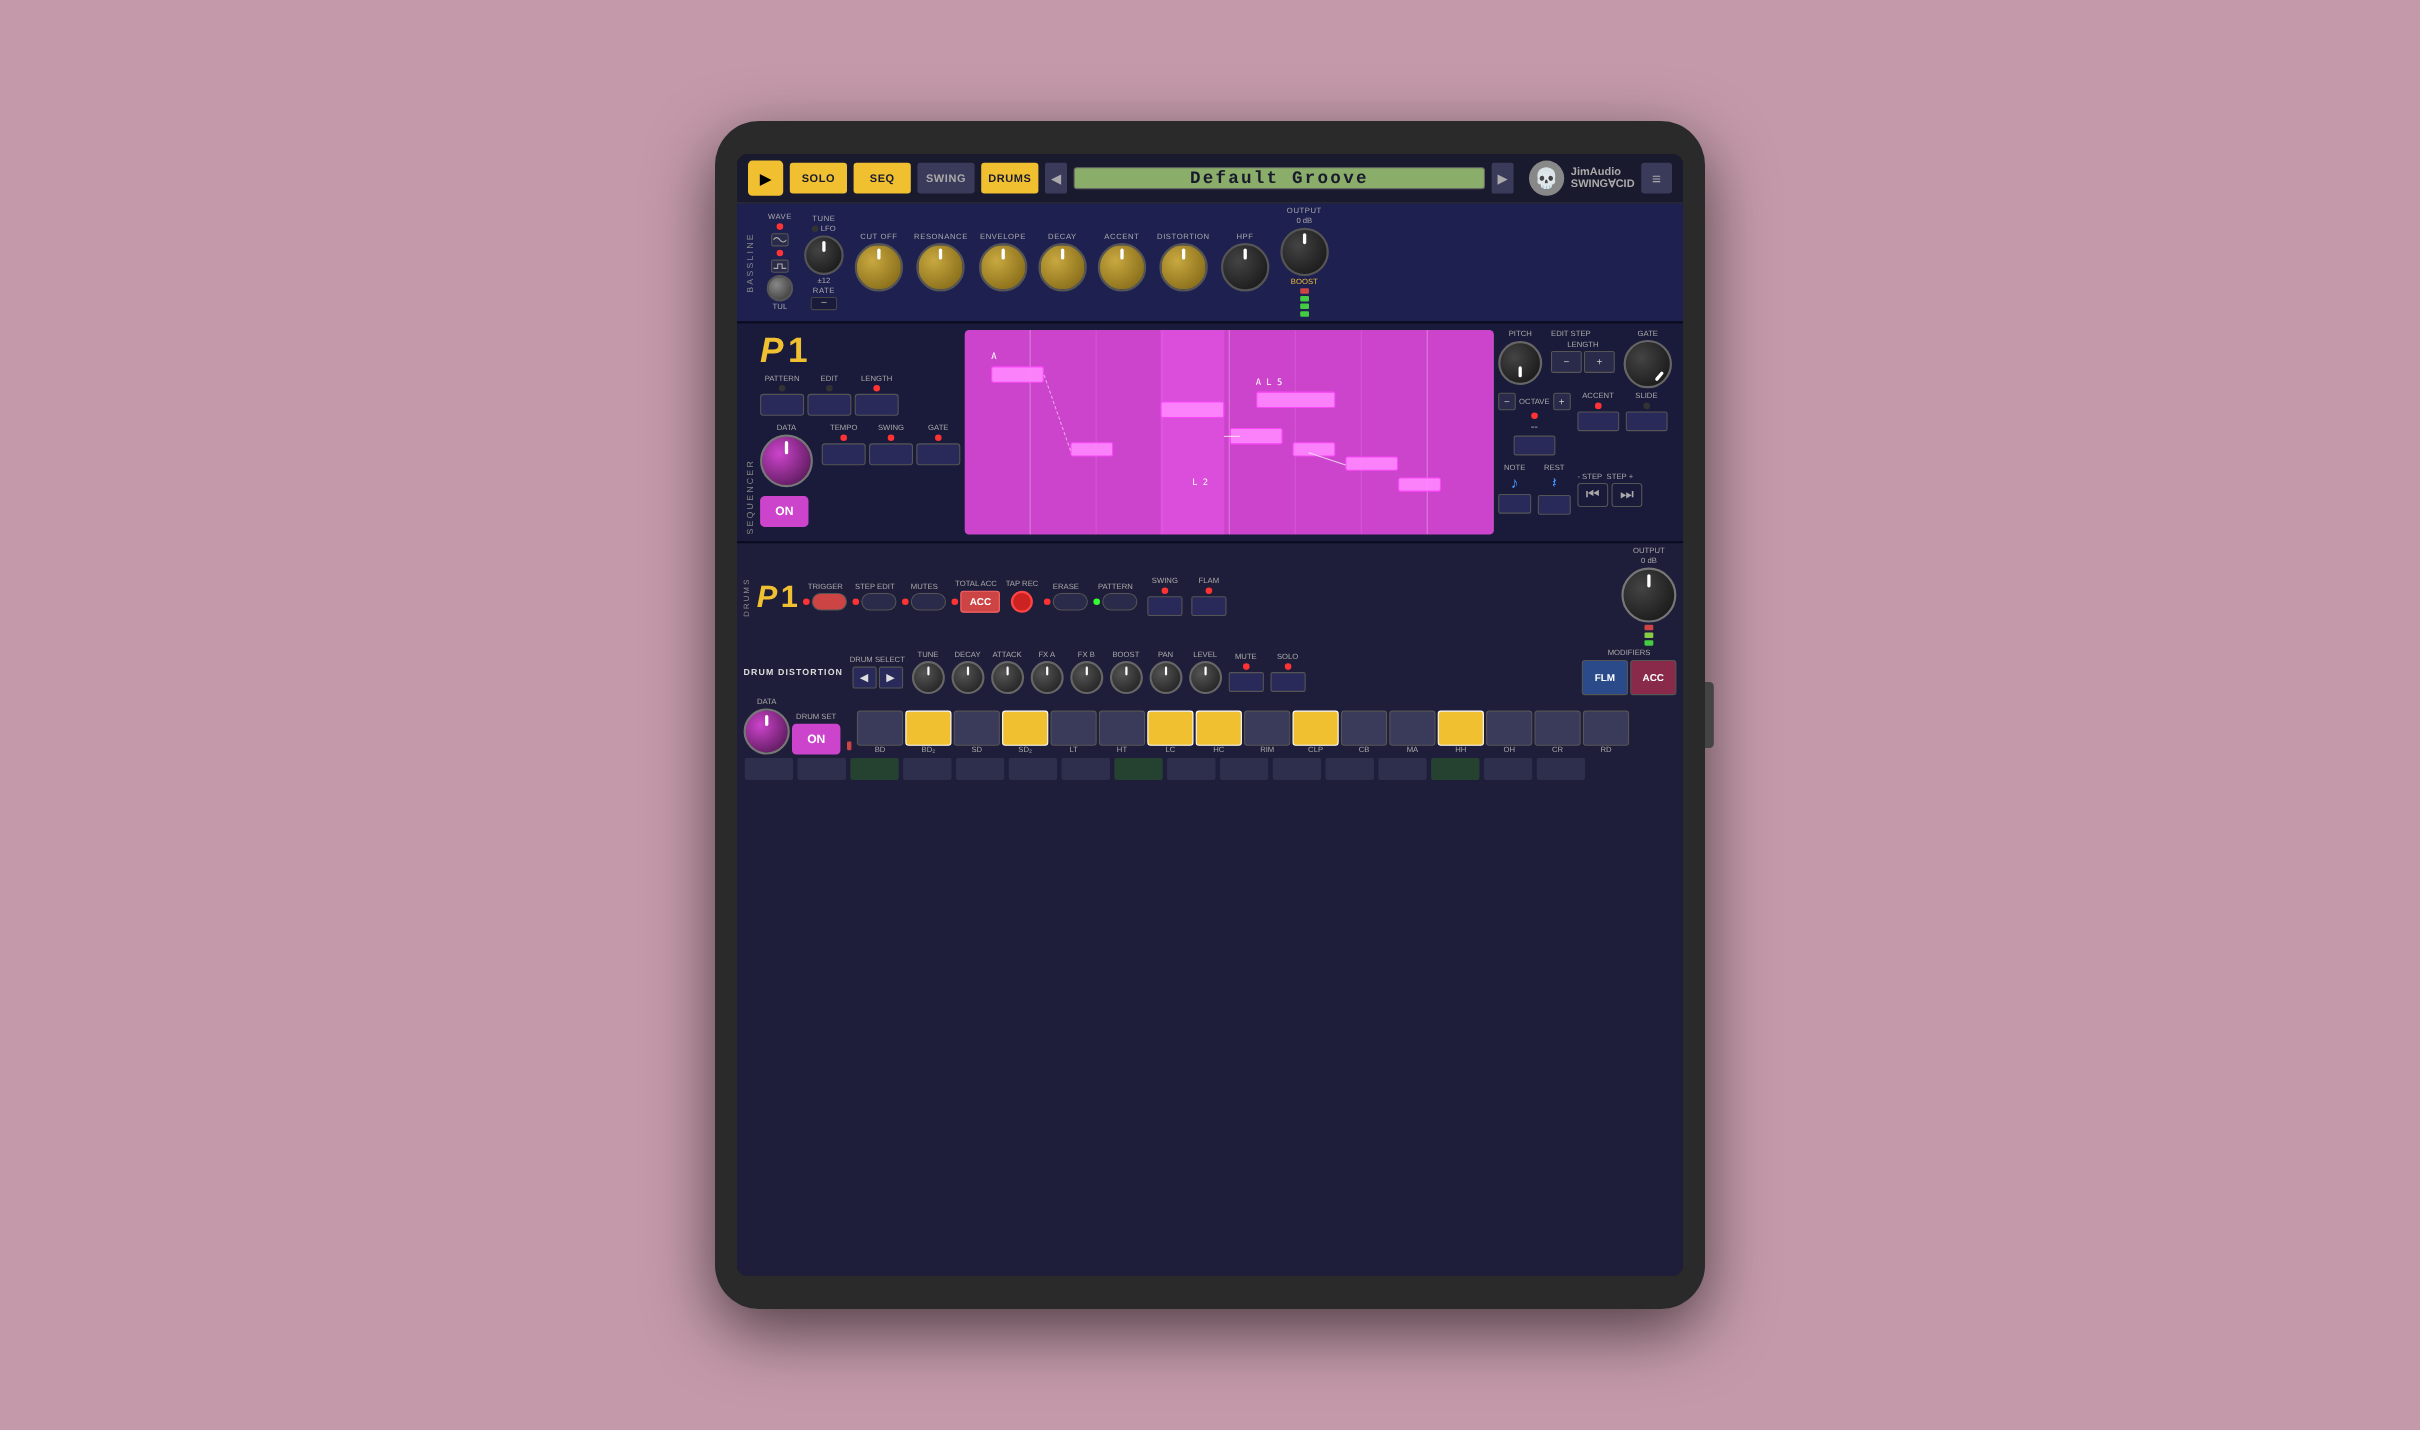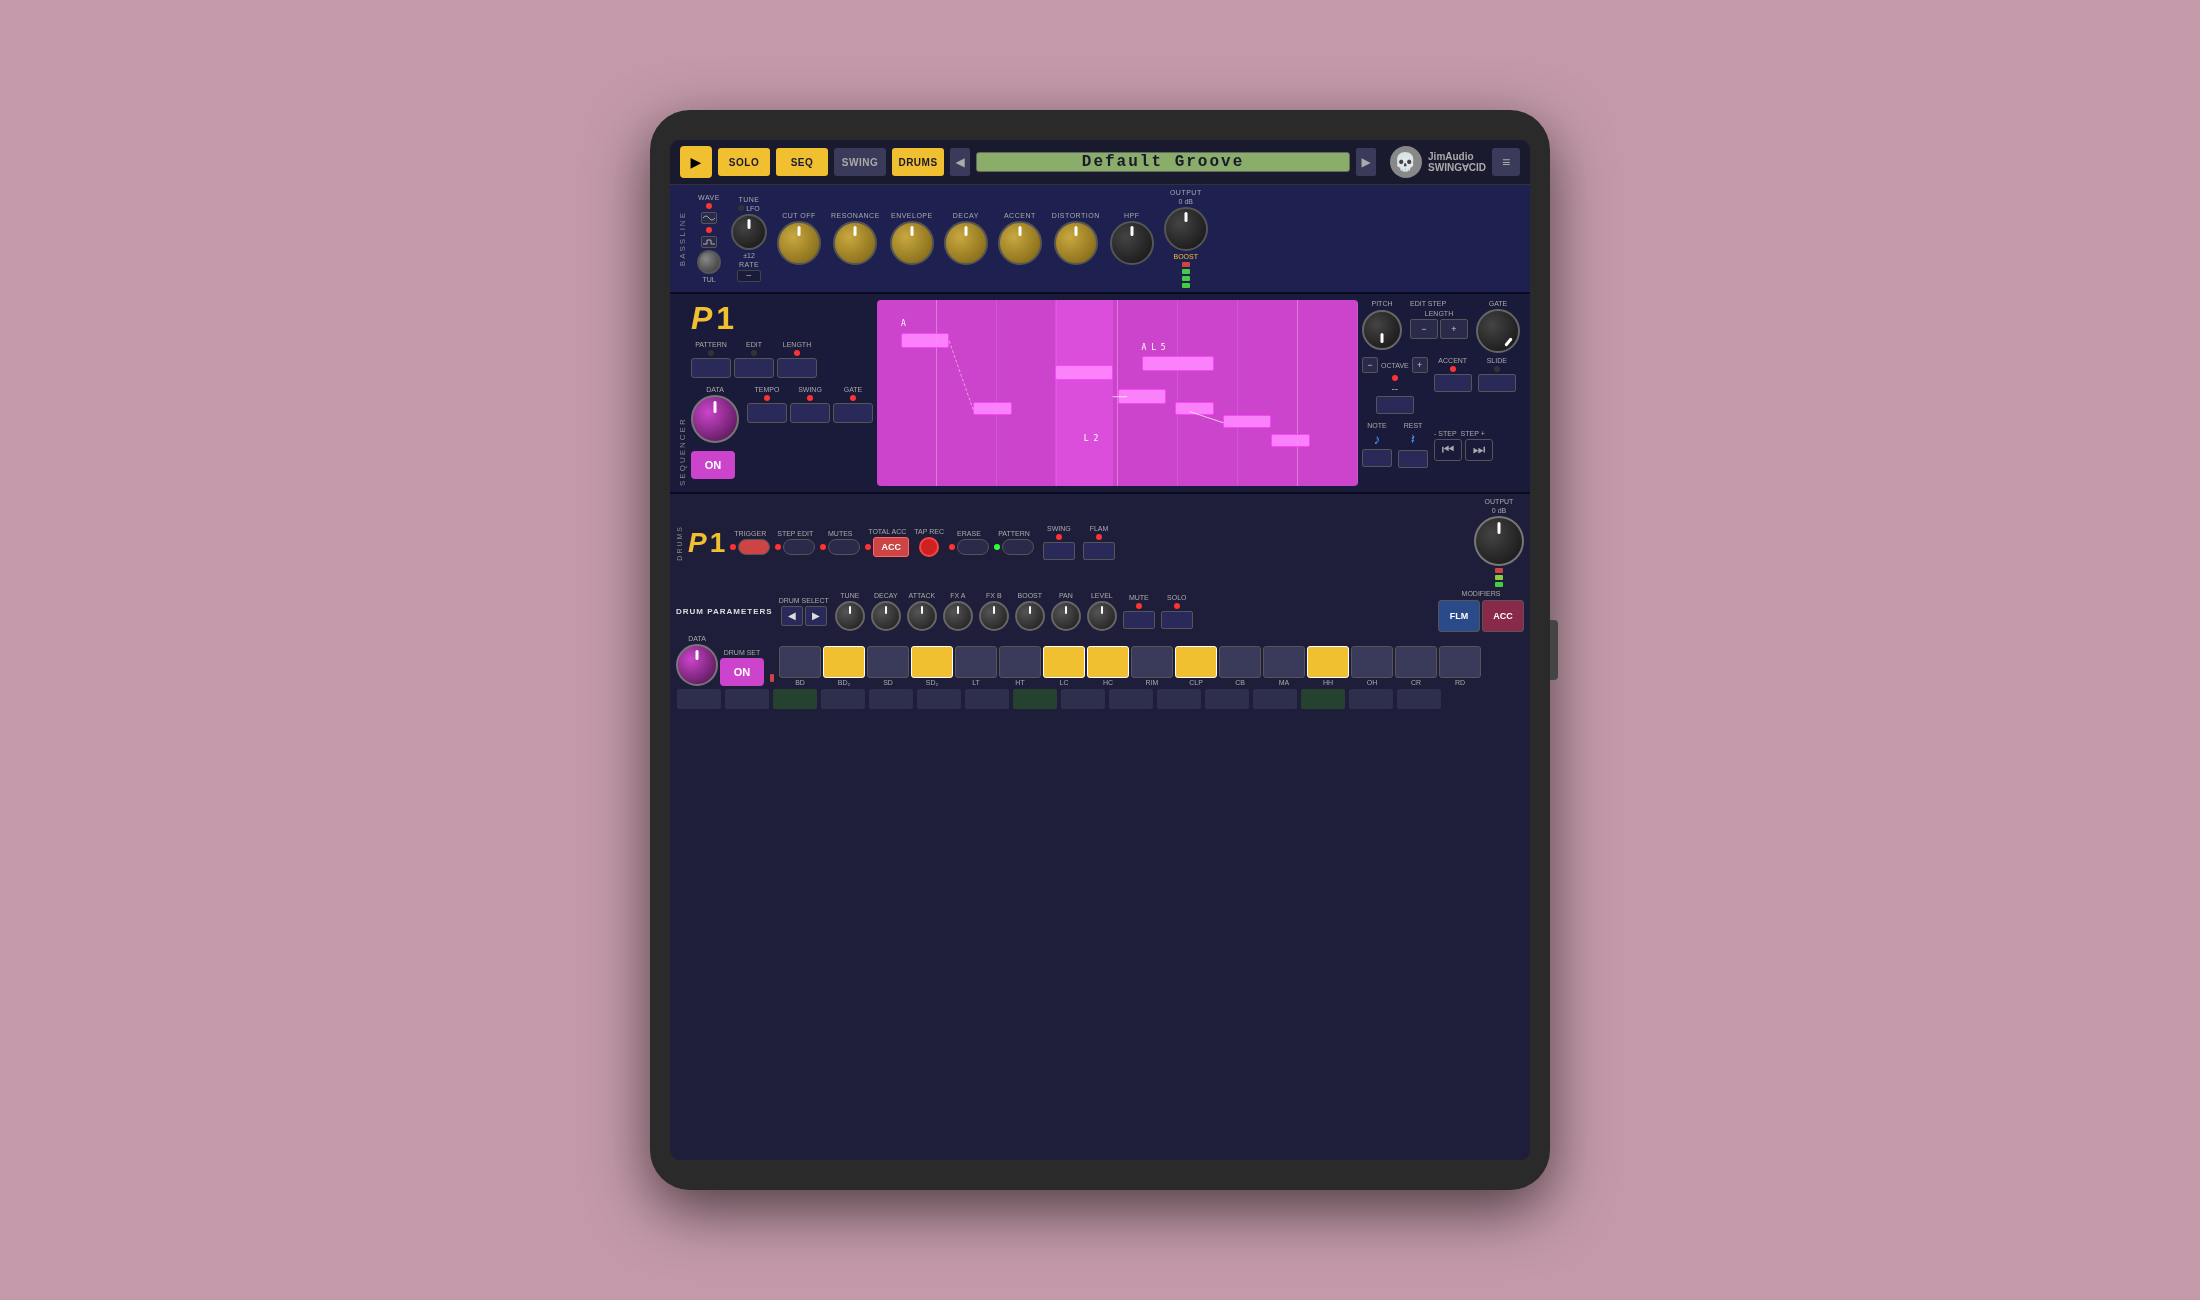--- a/index.html
+++ b/index.html
@@ -762,21 +762,21 @@
           <div class="drums-out-knob"></div>
           <div style="display:flex;flex-direction:column;gap:2px;">
             <div style="width:8px;height:5px;background:#cc4444;border-radius:1px;"></div>
             <div style="width:8px;height:5px;background:#88cc44;border-radius:1px;"></div>
             <div style="width:8px;height:5px;background:#44cc44;border-radius:1px;"></div>
           </div>
         </div>
       </div>
 
       <div style="display:flex;align-items:center;gap:6px;">
-        <span style="font-size:8px;color:#ddd;font-weight:bold;letter-spacing:1px;">DRUM PARAMETERS</span>
+        <span style="font-size:8px;color:#ddd;font-weight:bold;letter-spacing:1px;">DRUM DISTORTION</span>
 
         <div style="display:flex;flex-direction:column;align-items:center;gap:2px;">
           <span style="font-size:7px;color:#aaa;">DRUM SELECT</span>
           <div style="display:flex;gap:2px;">
             <button style="width:22px;height:20px;background:#2a2a5a;border:1px solid #555;border-radius:2px;color:#ddd;cursor:pointer;font-size:10px;">◀</button>
             <button style="width:22px;height:20px;background:#2a2a5a;border:1px solid #555;border-radius:2px;color:#ddd;cursor:pointer;font-size:10px;">▶</button>
           </div>
         </div>
 
         <div style="display:flex;flex-direction:column;align-items:center;gap:2px;">

